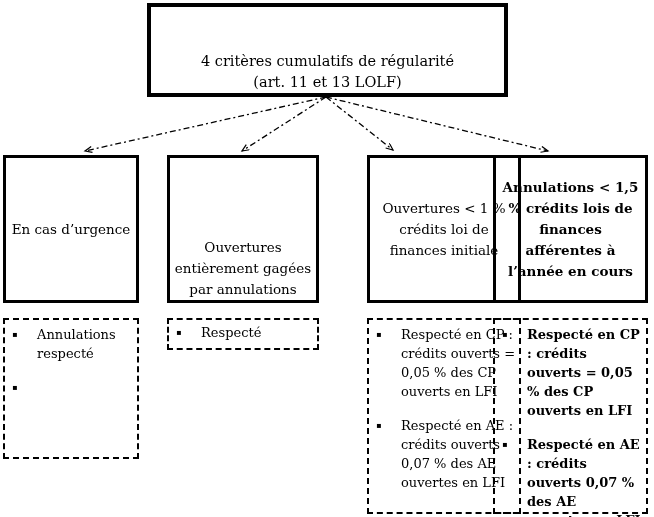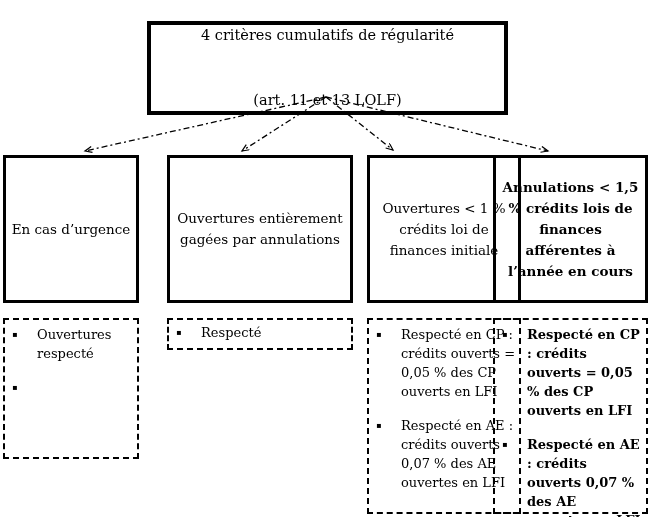--- a/index.html
+++ b/index.html
@@ -13,23 +13,23 @@
     font-family: "DejaVu Serif", "Liberation Serif", serif;
     overflow: hidden;
   }
   .topbox {
     position: absolute;
     left: 147px; top: 3px;
     width: 361px; height: 94px;
     border: 4px solid #000;
     box-sizing: border-box;
     display: flex; flex-direction: column;
-    align-items: center; justify-content: space-between;
+    align-items: center; justify-content: flex-end;
     text-align: center;
-    font-size: 14.5px; line-height: 21px; margin-top: 18px;
+    font-size: 14.5px; line-height: 21px;
   }
   .arrows {
     position: absolute; left: 0; top: 0;
     width: 654px; height: 517px;
     pointer-events: none;
   }
   .crit {
     position: absolute;
     top: 155px; height: 148px;
     border: 3px solid #000;
@@ -40,21 +40,21 @@
     padding: 0 4px;
   }
   .note {
     position: absolute;
     top: 318px;
     border: 2px dashed #000;
     box-sizing: border-box;
     padding: 5px 3px 5px 4px;
   }
   .col1 { left: 3px;   width: 136px; }
-  .col2 { left: 167px; width: 186px; }
+  .col2 { left: 167px; width: 152px; align-items: flex-end; }
   .col3 { left: 331px; width: 154px; margin-left: 36px; }
   .col4 { left: 493px; width: 155px; font-weight: bold; }
   .h-tall  { height: 141px; }
   .h-short { height: 32px; padding-top: 3px; }
   .h-full  { height: 196px; }
   .li {
     display: grid;
     grid-template-columns: 28px 1fr;
     align-items: start;
   }
@@ -100,21 +100,21 @@
   <div class="crit col3">
     <span>Ouvertures &lt; 1 % crédits loi de finances initiale</span>
   </div>
   <div class="crit col4">
     <span>Annulations &lt; 1,5 % crédits lois de finances afférentes à l’année en cours</span>
   </div>
 
   <div class="note col1 h-tall">
     <div class="li">
       <span class="blt">▪</span>
-      <span class="txt">Ouvertures respecté</span>
+      <span class="txt">Annulations respecté</span>
     </div>
     <div class="li">
       <span class="blt">▪</span>
     </div>
   </div>
 
   <div class="note col2 h-short">
     <div class="li">
       <span class="blt">▪</span>
       <span class="txt">Respecté</span>

